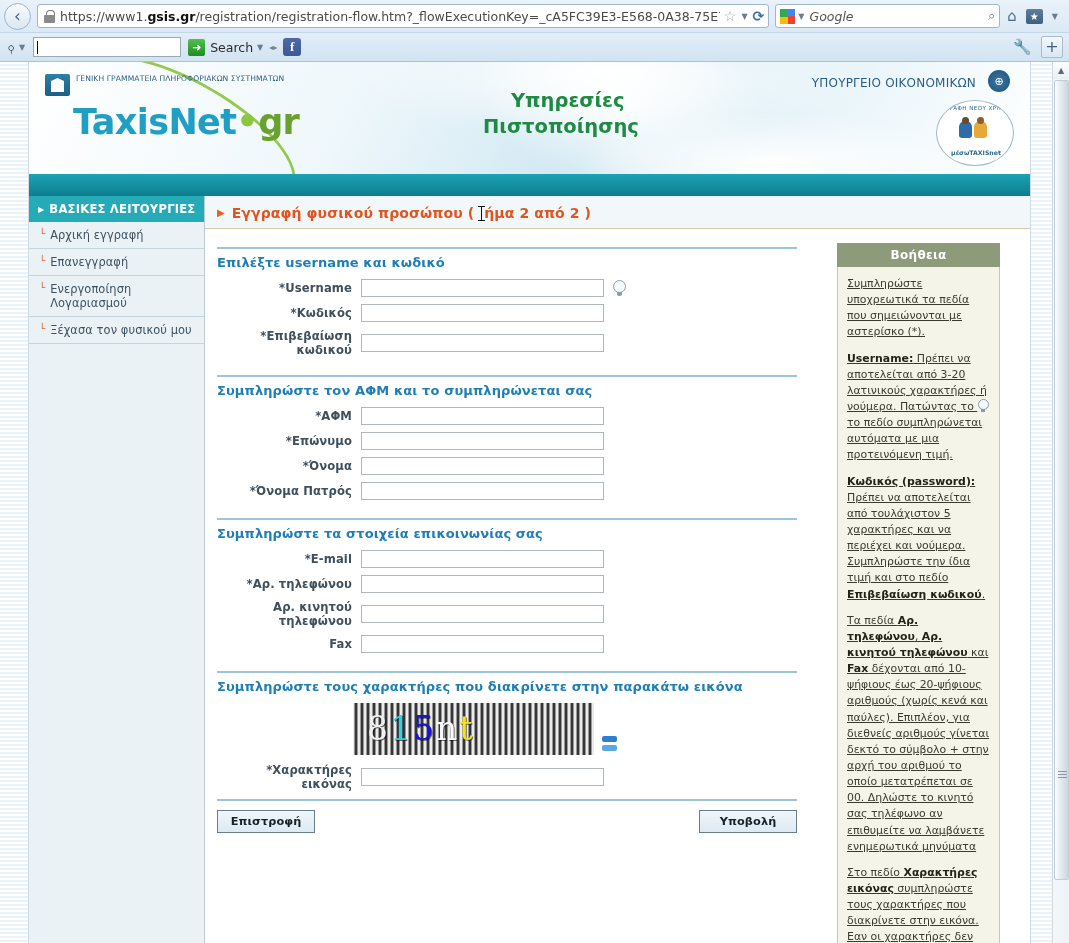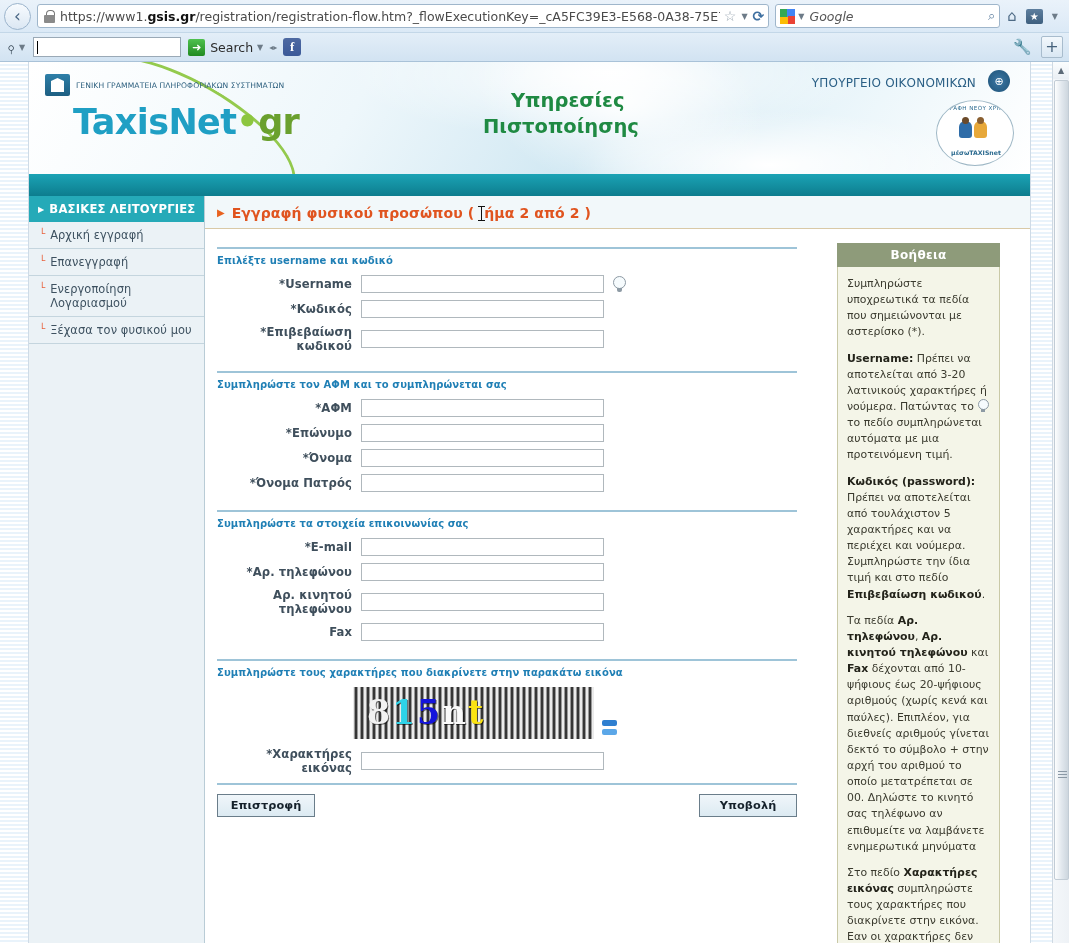--- a/index.html
+++ b/index.html
@@ -192,21 +192,21 @@
       linear-gradient(118deg, #ffffff 0%, #eef7fb 33%, #cfe7f2 58%, #e9f5fa 78%, #ffffff 100%);
     overflow: hidden;
   }
   #site-header::after {
     content: "";
     position: absolute; left: 44%; top: -58px;
     width: 300px; height: 190px;
     background: radial-gradient(ellipse at center, rgba(255,255,255,.95) 0%, rgba(255,255,255,0) 70%);
     transform: rotate(16deg);
   }
-  .gsis-block { position: absolute; left: 16px; top: 12px; display: flex; align-items: center; gap: 6px; z-index: 3; }
+  .gsis-block { position: absolute; left: 16px; top: 12px; display: flex; align-items: flex-start; gap: 6px; z-index: 3; }
   .gsis-emblem {
     width: 25px; height: 22px;
     background: linear-gradient(#2e7fa8, #1d5f82);
     border-radius: 2px;
     position: relative;
   }
   .gsis-emblem::before {
     content: "";
     position: absolute; left: 6px; top: 4px;
     width: 13px; height: 14px;
@@ -311,21 +311,21 @@
   }
   .caret-ibeam::before { top: 0; } .caret-ibeam::after { bottom: 0; }
 
   #content-inner { display: flex; flex: 1 1 auto; padding: 0; }
   #form-col { width: 622px; flex: none; padding: 18px 0 0 12px; }
   #help-col { flex: 1 1 auto; padding: 14px 8px 0 10px; }
 
   .section { margin-bottom: 8px; }
   .sec-rule { border-top: 2px solid #9ec4d8; margin: 0 0 6px 0; width: 580px; }
   .sec-title {
-    color: #1f7fb5; font-size: 10px; font-weight: bold;
+    color: #1f7fb5; font-size: 13px; font-weight: bold;
     margin: 0 0 9px 0; letter-spacing: .1px;
   }
   .frow { display: flex; align-items: center; margin-bottom: 7px; }
   .flabel {
     width: 144px; flex: none; text-align: right;
     font-size: 11.6px; color: #3f4f5c; font-weight: bold;
     padding-right: 9px; letter-spacing: .1px;
   }
   .finput {
     width: 243px; height: 18px;
@@ -354,21 +354,21 @@
   .captcha-img {
     width: 241px; height: 52px;
     background: repeating-linear-gradient(90deg,
       #ffffff 0px, #d6d6d6 1px, #5a5a5a 2px, #111111 3px, #5a5a5a 4px, #d8d8d8 5px, #ffffff 6px);
     position: relative; overflow: hidden;
     flex: none;
   }
   .cap-chars {
     position: absolute; left: 14px; top: 4px;
     font-family: "DejaVu Serif", "Liberation Serif", serif;
-    font-size: 33px; font-weight: bold; letter-spacing: 2px;
+    font-size: 33px; font-weight: normal; letter-spacing: 2px;
     line-height: 44px;
     text-shadow: 1px 1px 0 rgba(0,0,0,.55);
     text-align: right;
   }
   .cap-chars span { display: inline-block; }
   .cap-refresh {
     margin: 33px 0 0 7px;
     width: 17px; height: 15px;
     position: relative; flex: none;
   }
@@ -401,21 +401,21 @@
     border: 1px solid #8e9b7a;
     letter-spacing: .3px;
   }
   .help-body {
     background: #f4f5e8;
     border: 1px solid #c9c9a7; border-top: none;
     padding: 9px 8px 10px 9px;
     font-size: 10.9px; color: #3a3a2e; line-height: 1.48;
     height: 690px; overflow: hidden;
   }
-  .help-body p { margin: 0 0 10px 0; }
+  .help-body p { margin: 0 0 10px 0; text-decoration: underline; }
   .help-body b { color: #23231a; }
   .inline-bulb {
     display: inline-block; width: 11px; height: 14px; position: relative;
     vertical-align: -3px; margin: 0 1px;
   }
   .inline-bulb .g { position: absolute; left: 0; top: 0; width: 11px; height: 11px; border-radius: 50%;
     border: 1.3px solid #8d9aa4; background: #f6fbfd; }
   .inline-bulb .b { position: absolute; left: 3px; top: 10px; width: 4px; height: 3px; background: #8d9aa4; }
 
   

